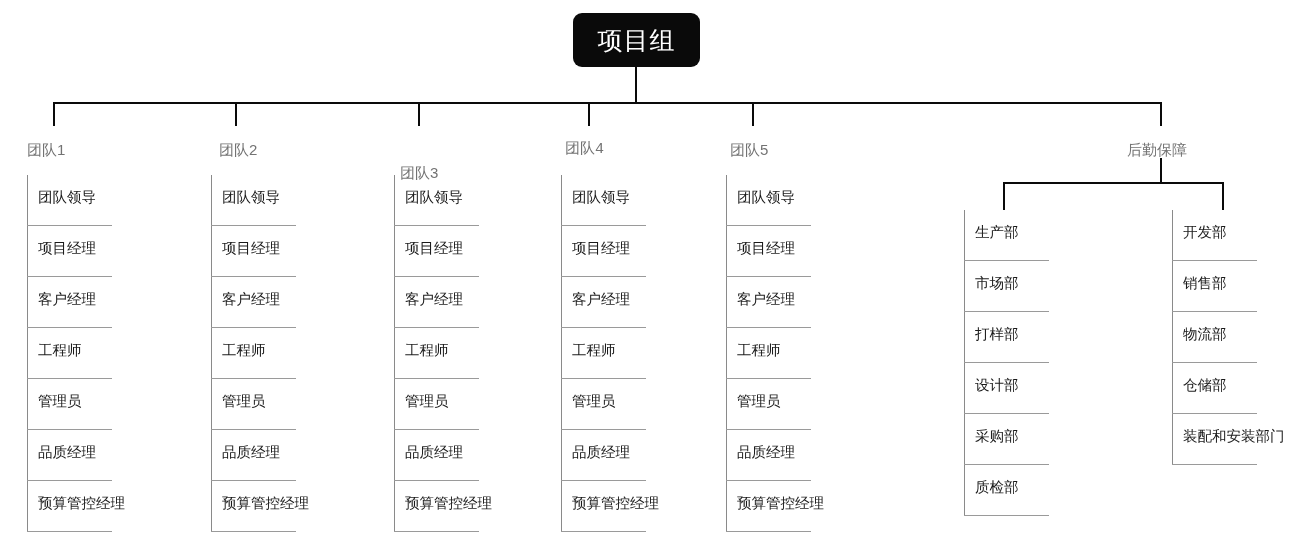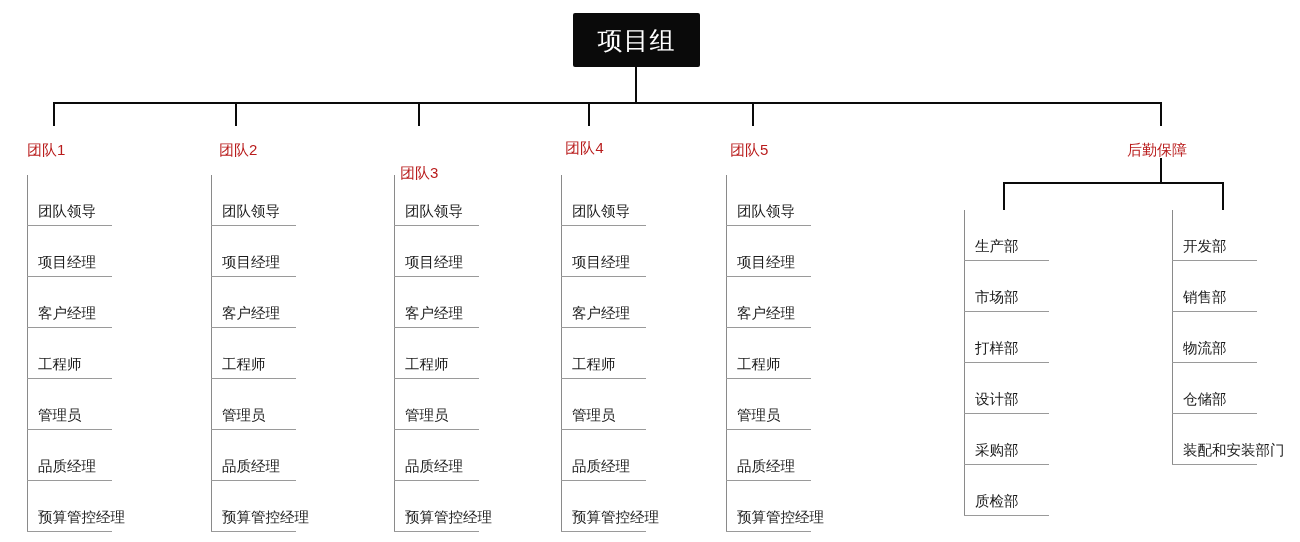--- a/index.html
+++ b/index.html
@@ -21,21 +21,21 @@
   }
 
   
   .root-node {
     position: absolute;
     left: 573px;
     top: 13px;
     width: 127px;
     height: 54px;
     background: #0a0a0a;
-    border-radius: 2px;
+    border-radius: 9px;
     display: flex;
     align-items: center;
     justify-content: center;
     color: #ffffff;
     font-size: 25px;
     letter-spacing: 1px;
     line-height: 1;
   }
 
   
@@ -48,21 +48,21 @@
     position: absolute;
     height: 0;
     border-top: 2px solid #0a0a0a;
   }
 
   
   .branch-label {
     position: absolute;
     font-size: 15px;
     white-space: nowrap;
-    color: #b91c1c;
+    color: #737373;
     line-height: 1;
   }
 
   
   .list-col {
     position: absolute;
     top: 175px;
   }
   .list-col .col-spine {
     position: absolute;
@@ -72,21 +72,21 @@
     width: 0;
     border-left: 1.5px solid #8a8a8a;
   }
   .list-item {
     position: relative;
     height: 51px;
     box-sizing: border-box;
     display: flex;
     align-items: flex-end;
     padding-left: 11px;
-    padding-bottom: 8px;
+    padding-bottom: 22px;
   }
   .list-item .item-rule {
     position: absolute;
     left: 0;
     bottom: 0;
     height: 0;
     border-top: 1.5px solid #9a9a9a;
   }
   .list-item .item-text {
     font-size: 14.5px;

